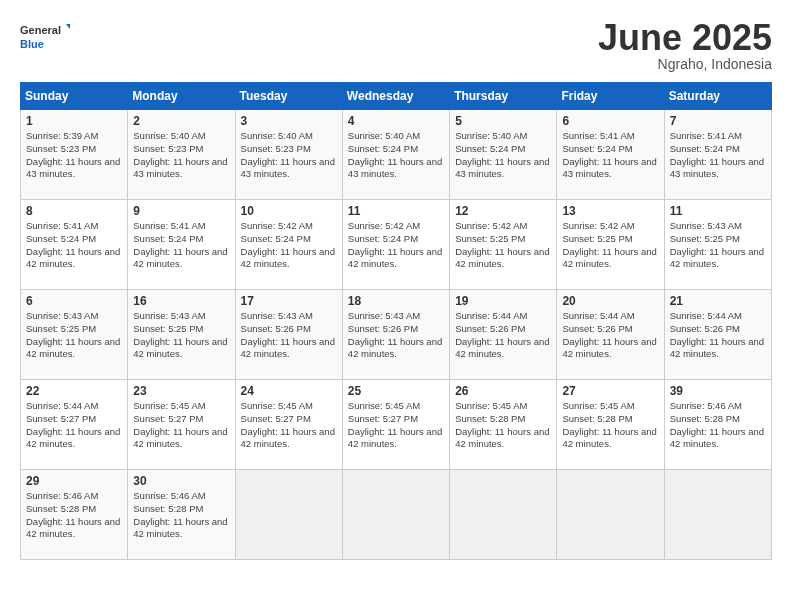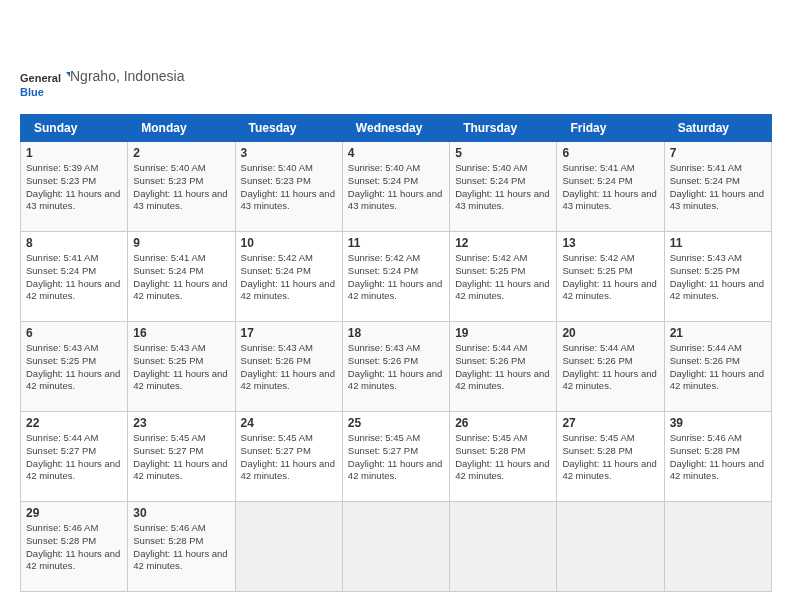--- a/index.html
+++ b/index.html
@@ -5,23 +5,23 @@
     * { margin: 0; padding: 0; box-sizing: border-box; }
     body {
       font-family: Arial, sans-serif;
       background: #fff;
       width: 792px;
       min-height: 612px;
       padding: 20px;
     }
     .header-area {
       display: flex;
+      justify-content: space-between;
       align-items: flex-start;
       margin-bottom: 10px;
-      margin-top: 48px;
     }
     .logo {
       display: flex;
       align-items: center;
       gap: 4px;
     }
     .title-area {
       text-align: right;
     }
     .month-title {
@@ -35,21 +35,21 @@
       color: #555;
     }
     .calendar {
       width: 100%;
       border-collapse: collapse;
       font-size: 10.5px;
     }
     .calendar th {
       background: #1565c0;
       color: #fff;
-      padding: 6px 13px;
+      padding: 6px 4px;
       text-align: left;
       font-size: 12px;
       font-weight: bold;
       border: 1px solid #1565c0;
     }
     .calendar td {
       border: 1px solid #ccc;
       padding: 4px 5px;
       vertical-align: top;
       min-height: 80px;
@@ -84,20 +84,21 @@
 
 <div class="header-area">
   <div class="logo">
     <svg width="50" height="36" viewBox="0 0 50 36">
       <text x="0" y="14" font-size="11" font-weight="bold" fill="#333" font-family="Arial">General</text>
       <text x="0" y="28" font-size="11" font-weight="bold" fill="#1565c0" font-family="Arial">Blue</text>
       <polygon points="46,4 54,4 54,14" fill="#1565c0"></polygon>
     </svg>
   </div>
   <div class="title-area">
+    <div class="month-title">June 2025</div>
     <div class="location">Ngraho, Indonesia</div>
   </div>
 </div>
 
 <table class="calendar">
   <thead>
     <tr>
     <th>Sunday</th>
         <th>Monday</th>
         <th>Tuesday</th>

